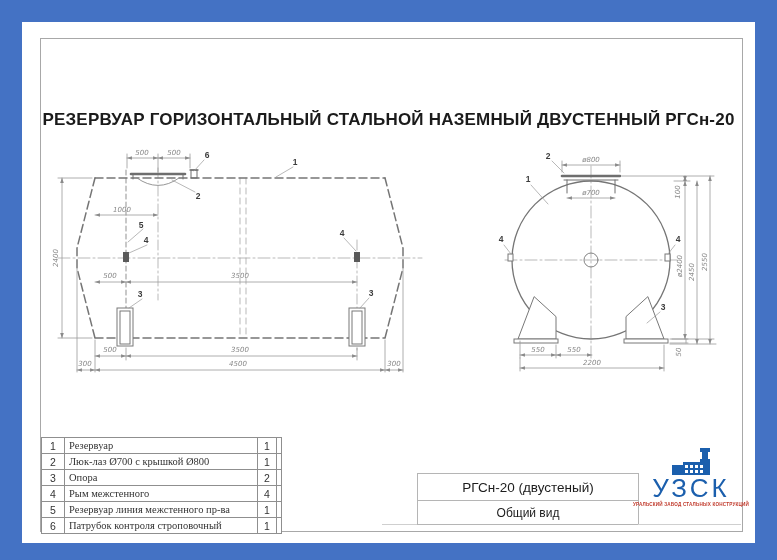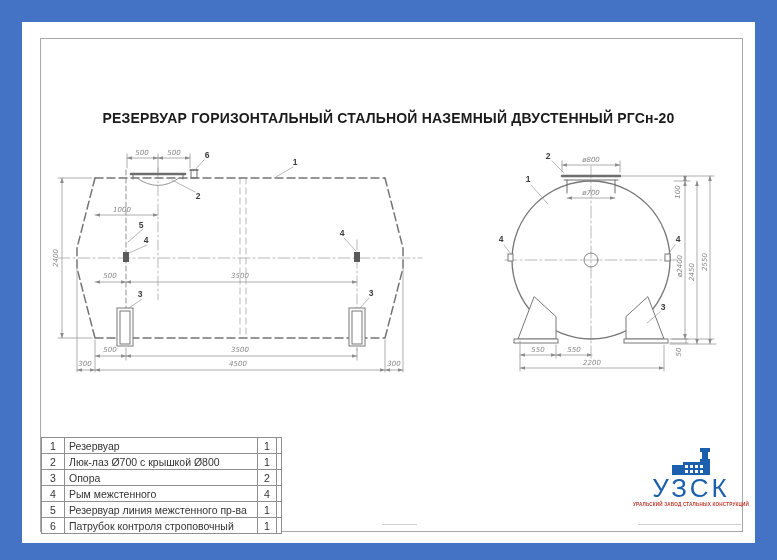--- a/index.html
+++ b/index.html
@@ -2,31 +2,31 @@
 <html><head>
 <meta charset="utf-8">
 <style>
   html,body{margin:0;padding:0;}
   body{width:777px;height:560px;background:#4472c4;position:relative;overflow:hidden;
        font-family:"Liberation Sans", sans-serif;}
   .sheet{position:absolute;left:22px;top:22px;width:733px;height:521px;background:#ffffff;}
   .inner-frame{position:absolute;left:18px;top:16px;width:701px;height:492px;
        border:1px solid #a8a8a8;}
   .drawing-title{position:absolute;left:0;top:88px;width:733px;text-align:center;
-       font-size:14px;font-weight:bold;color:#1b1b1b;letter-spacing:0.2px;}
+       font-size:17px;font-weight:bold;color:#1b1b1b;letter-spacing:0.2px;}
   svg.draw{position:absolute;left:0;top:0;}
   
   .dim{font-family:"DejaVu Sans", sans-serif;font-style:italic;font-size:7px;fill:#878787;text-anchor:middle;}
   .callout{font-family:"Liberation Sans", sans-serif;font-size:8.5px;font-weight:600;fill:#3c3c3c;text-anchor:middle;}
   
   .parts{position:absolute;left:19px;top:415px;border-collapse:collapse;
        font-size:10.5px;color:#333;}
   .parts td{border:1px solid #8f8f8f;height:15px;padding:0 4px;background:#fff;}
   .parts td.num{width:14px;text-align:center;}
-  .parts td.name{width:184px;text-align:left;}
+  .parts td.name{width:184px;text-align:left;font-family:Liberation Serif, serif;}
   .parts td.qty{width:10px;text-align:center;}
   .parts td.extra{width:4px;padding:0;}
   
   .tblock{position:absolute;left:395px;top:451px;width:220px;height:50px;
        border:1px solid #b5b5b5;background:#fff;}
   .tblock .row1{height:26px;border-bottom:1px solid #b5b5b5;display:flex;
        align-items:center;justify-content:center;font-size:13.5px;color:#1d1d1d;}
   .tblock .row2{height:23px;display:flex;align-items:center;justify-content:center;
        font-size:12px;color:#1d1d1d;}
   .tb-line{position:absolute;height:1px;background:#cfcfcf;}
@@ -274,20 +274,24 @@
       </tr>
       <tr>
         <td class="num">6</td>
         <td class="name">Патрубок контроля строповочный</td>
         <td class="qty">1</td>
         <td class="extra"></td>
       </tr>
     </tbody>
   </table>
 
+  <div class="tblock">
+    <div class="row1">РГСн-20 (двустеный)</div>
+    <div class="row2">Общий вид</div>
+  </div>
   <div class="tb-line" style="left:360px;top:502px;width:35px;"></div>
   <div class="tb-line" style="left:616px;top:502px;width:103px;"></div>
 
   <div class="logo">
     <div class="icon">
       <svg width="42" height="27" viewBox="0 0 42 27">
         <g fill="#1b5fad">
           <rect x="30" y="0" width="10" height="4"></rect>
           <rect x="32" y="3" width="6" height="10"></rect>
           <polygon points="2,17 2,27 40,27 40,11 30,11 30,14 13,14 13,17"></polygon>

